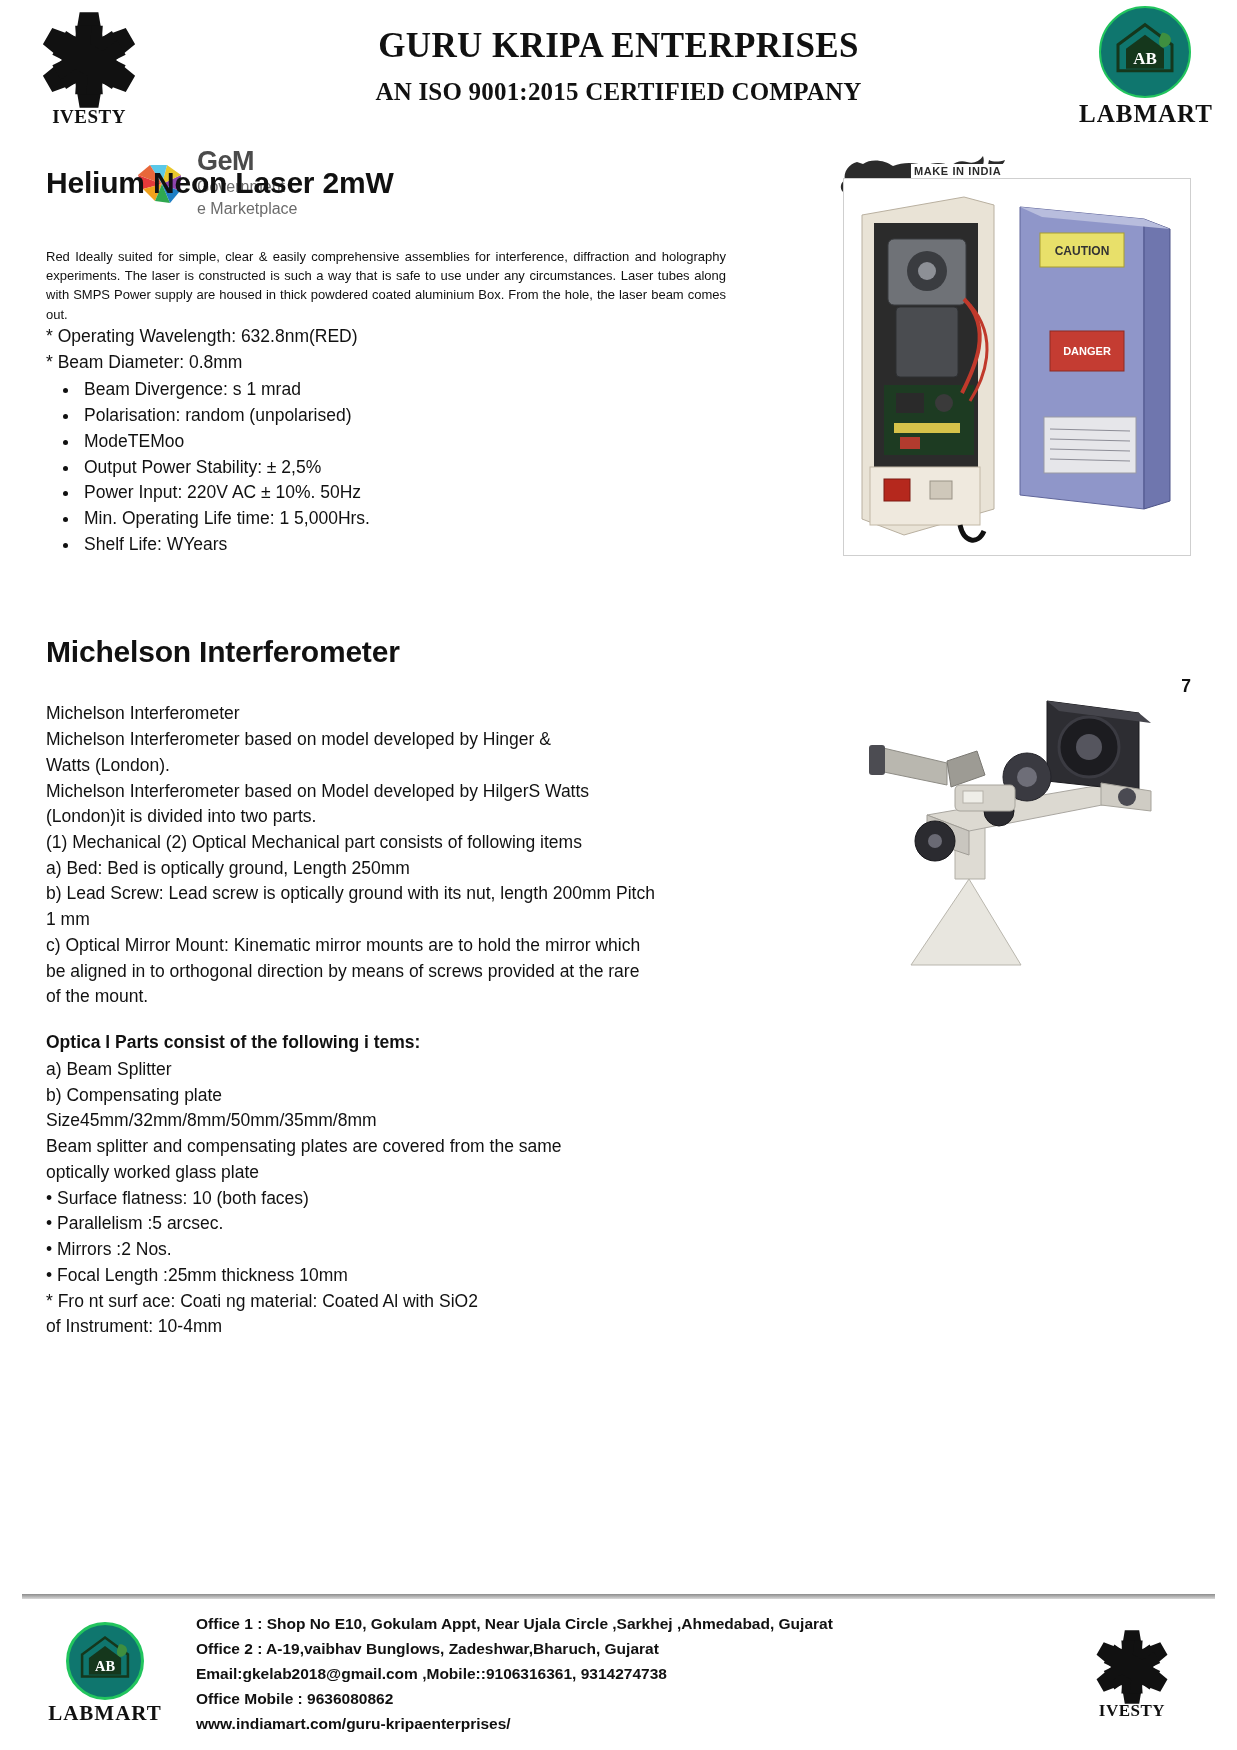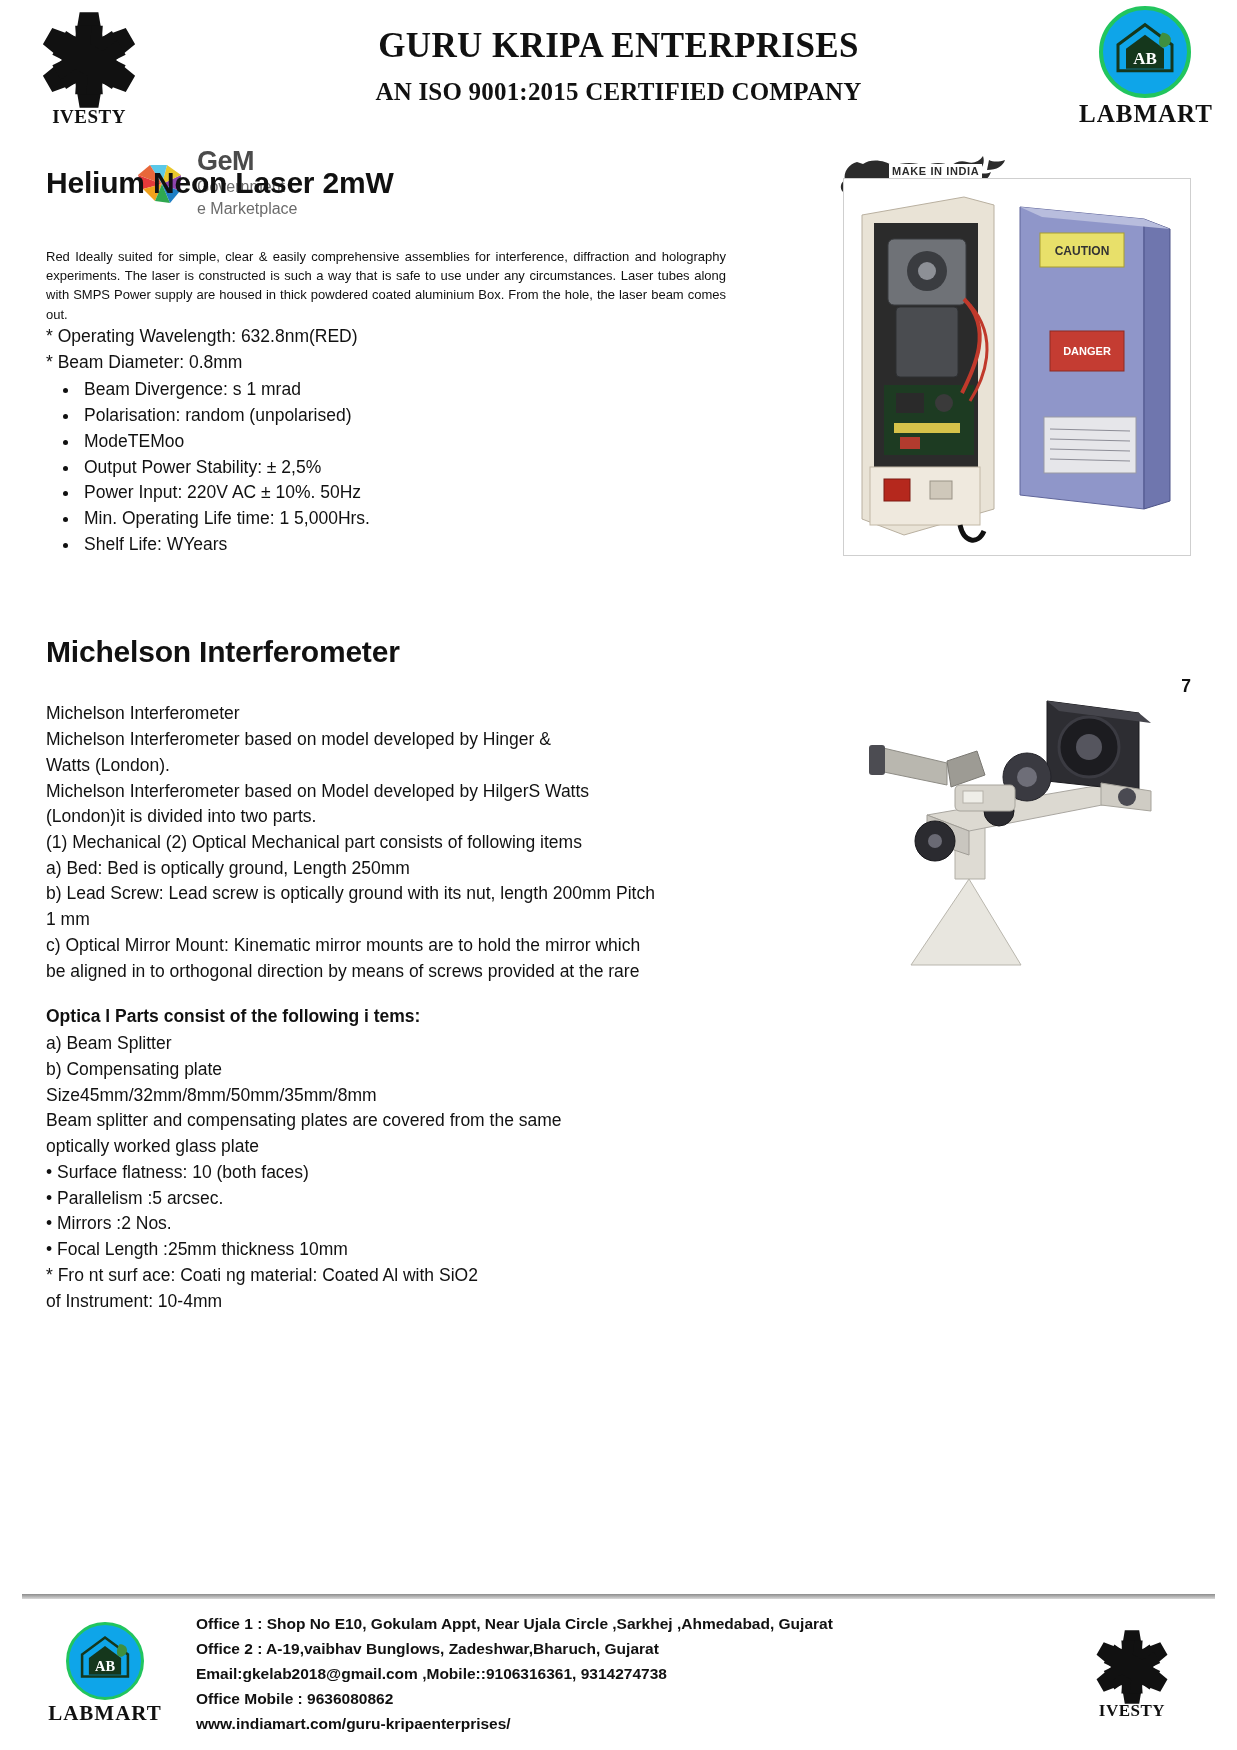--- a/index.html
+++ b/index.html
@@ -65,23 +65,23 @@
     position: absolute;
     right: 26px;
     top: 6px;
     width: 132px;
     text-align: center;
   }
   .labmart-badge {
     width: 92px; height: 92px;
     margin: 0 auto;
     border-radius: 50%;
-    border: 4px solid #22c55e;
+    border: 2px solid #22c55e;
     position: relative;
-    background: #0ea5e9;
+    background: #0f766e;
     overflow: hidden;
   }
   .labmart-badge .house {
     position: absolute;
     left: 50%; top: 50%;
     transform: translate(-50%,-52%);
   }
   .labmart-word {
     font-family: "Liberation Serif", serif;
     font-weight: bold;
@@ -118,21 +118,21 @@
   
   .make-in-india {
     position: absolute;
     right: 230px;
     top: 148px;
     width: 170px;
     height: 66px;
   }
   .mii-label {
     position: absolute;
-    left: 52px;
+    left: 74px;
     top: 16px;
     font-size: 11px;
     font-weight: bold;
     color: #2b2b2b;
     letter-spacing: 0.6px;
     background: #fff;
     padding: 1px 3px;
   }
 
   
@@ -430,20 +430,21 @@
       <div class="plain-line">Michelson Interferometer based on model developed by Hinger &amp;</div>
       <div class="plain-line">Watts (London).</div>
       <div class="plain-line">Michelson Interferometer based on Model developed by HilgerS Watts</div>
       <div class="plain-line">(London)it is divided into two parts.</div>
       <div class="plain-line">(1) Mechanical (2) Optical Mechanical part consists of following items</div>
       <div class="plain-line">a) Bed: Bed is optically ground, Length 250mm</div>
       <div class="plain-line">b) Lead Screw: Lead screw is optically ground with its nut, length 200mm Pitch</div>
       <div class="plain-line">1 mm</div>
       <div class="plain-line">c) Optical Mirror Mount: Kinematic mirror mounts are to hold the mirror which</div>
       <div class="plain-line">be aligned in to orthogonal direction by means of screws provided at the rare</div>
+      <div class="plain-line">of the mount.</div>
     </div>
 
     <div class="optical-head">Optica l Parts consist of the following i tems:</div>
     <div class="lines">
       <div class="plain-line">a) Beam Splitter</div>
       <div class="plain-line">b) Compensating plate</div>
       <div class="plain-line">Size45mm/32mm/8mm/50mm/35mm/8mm</div>
       <div class="plain-line">Beam splitter and compensating plates are covered from the same</div>
       <div class="plain-line">optically worked glass plate</div>
       <div class="plain-line">• Surface flatness: 10 (both faces)</div>

